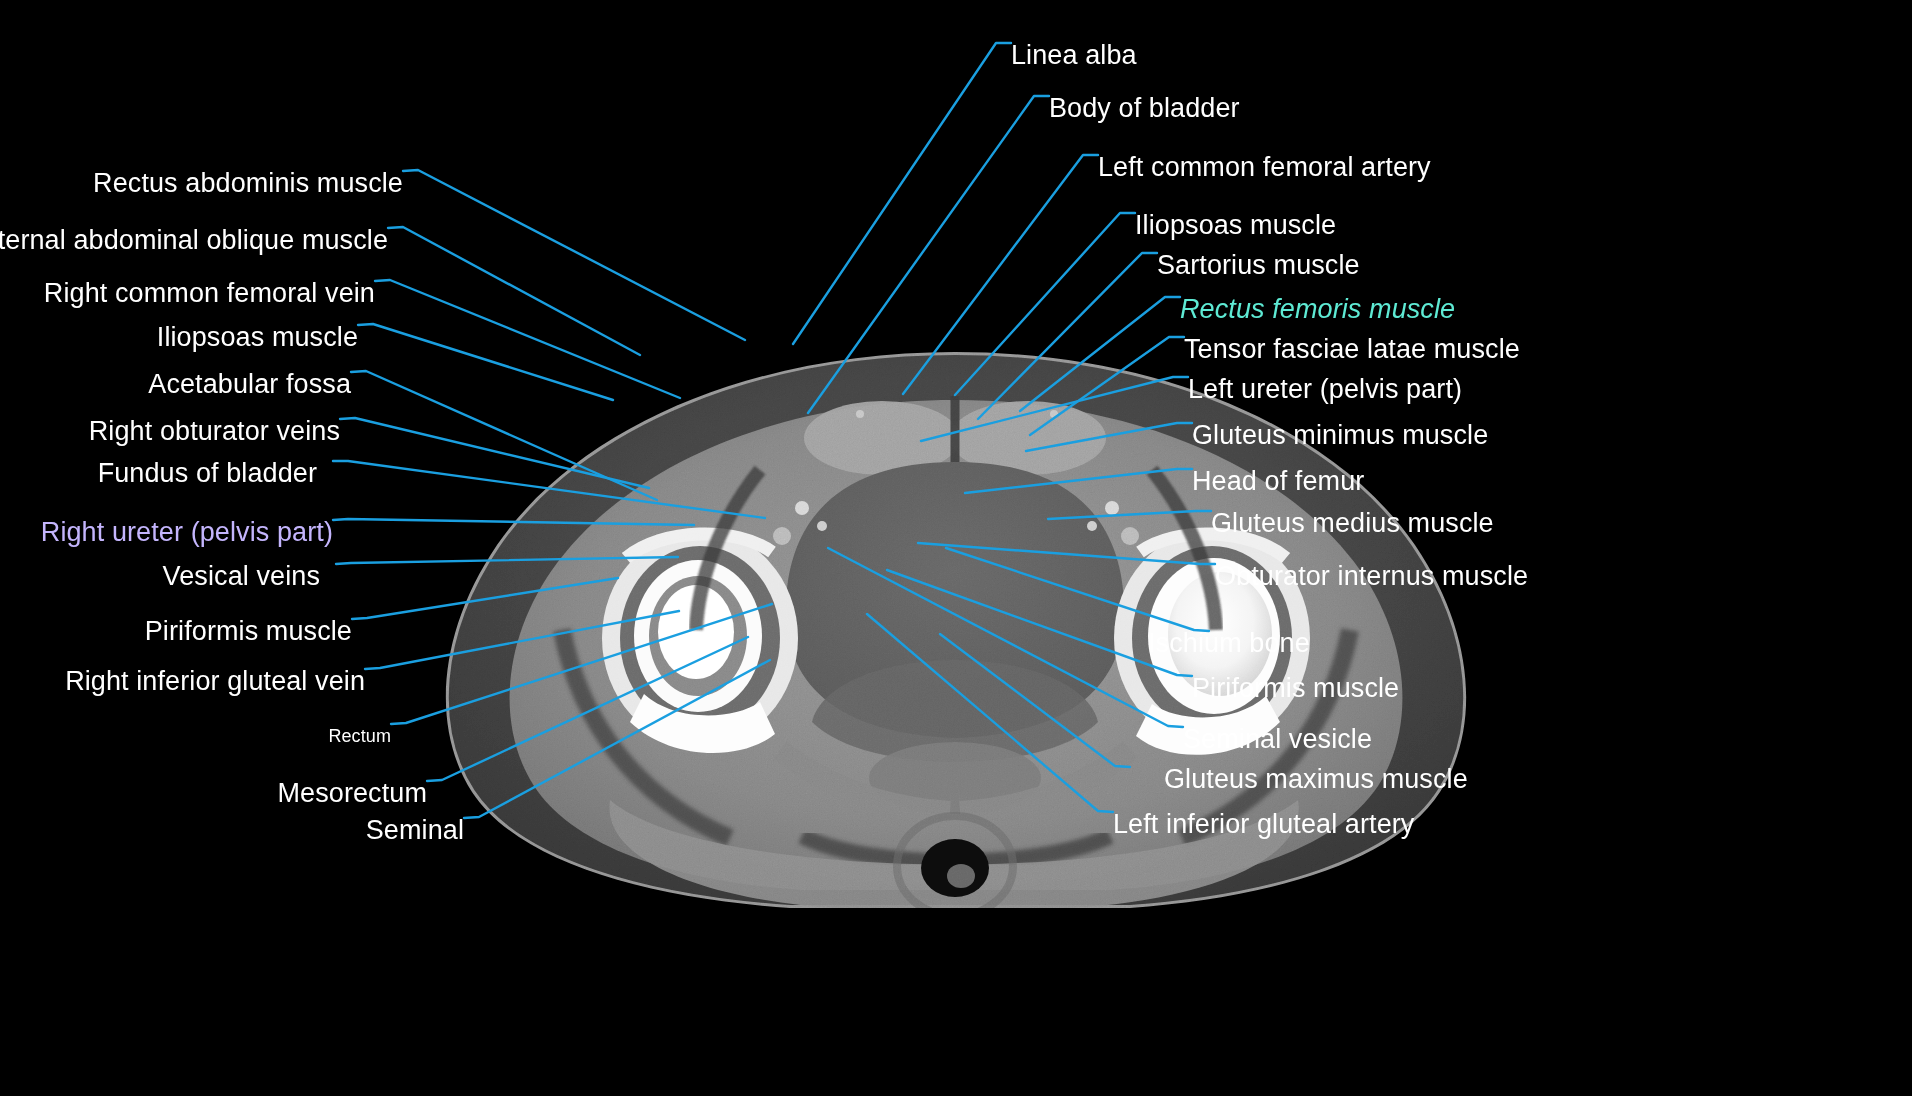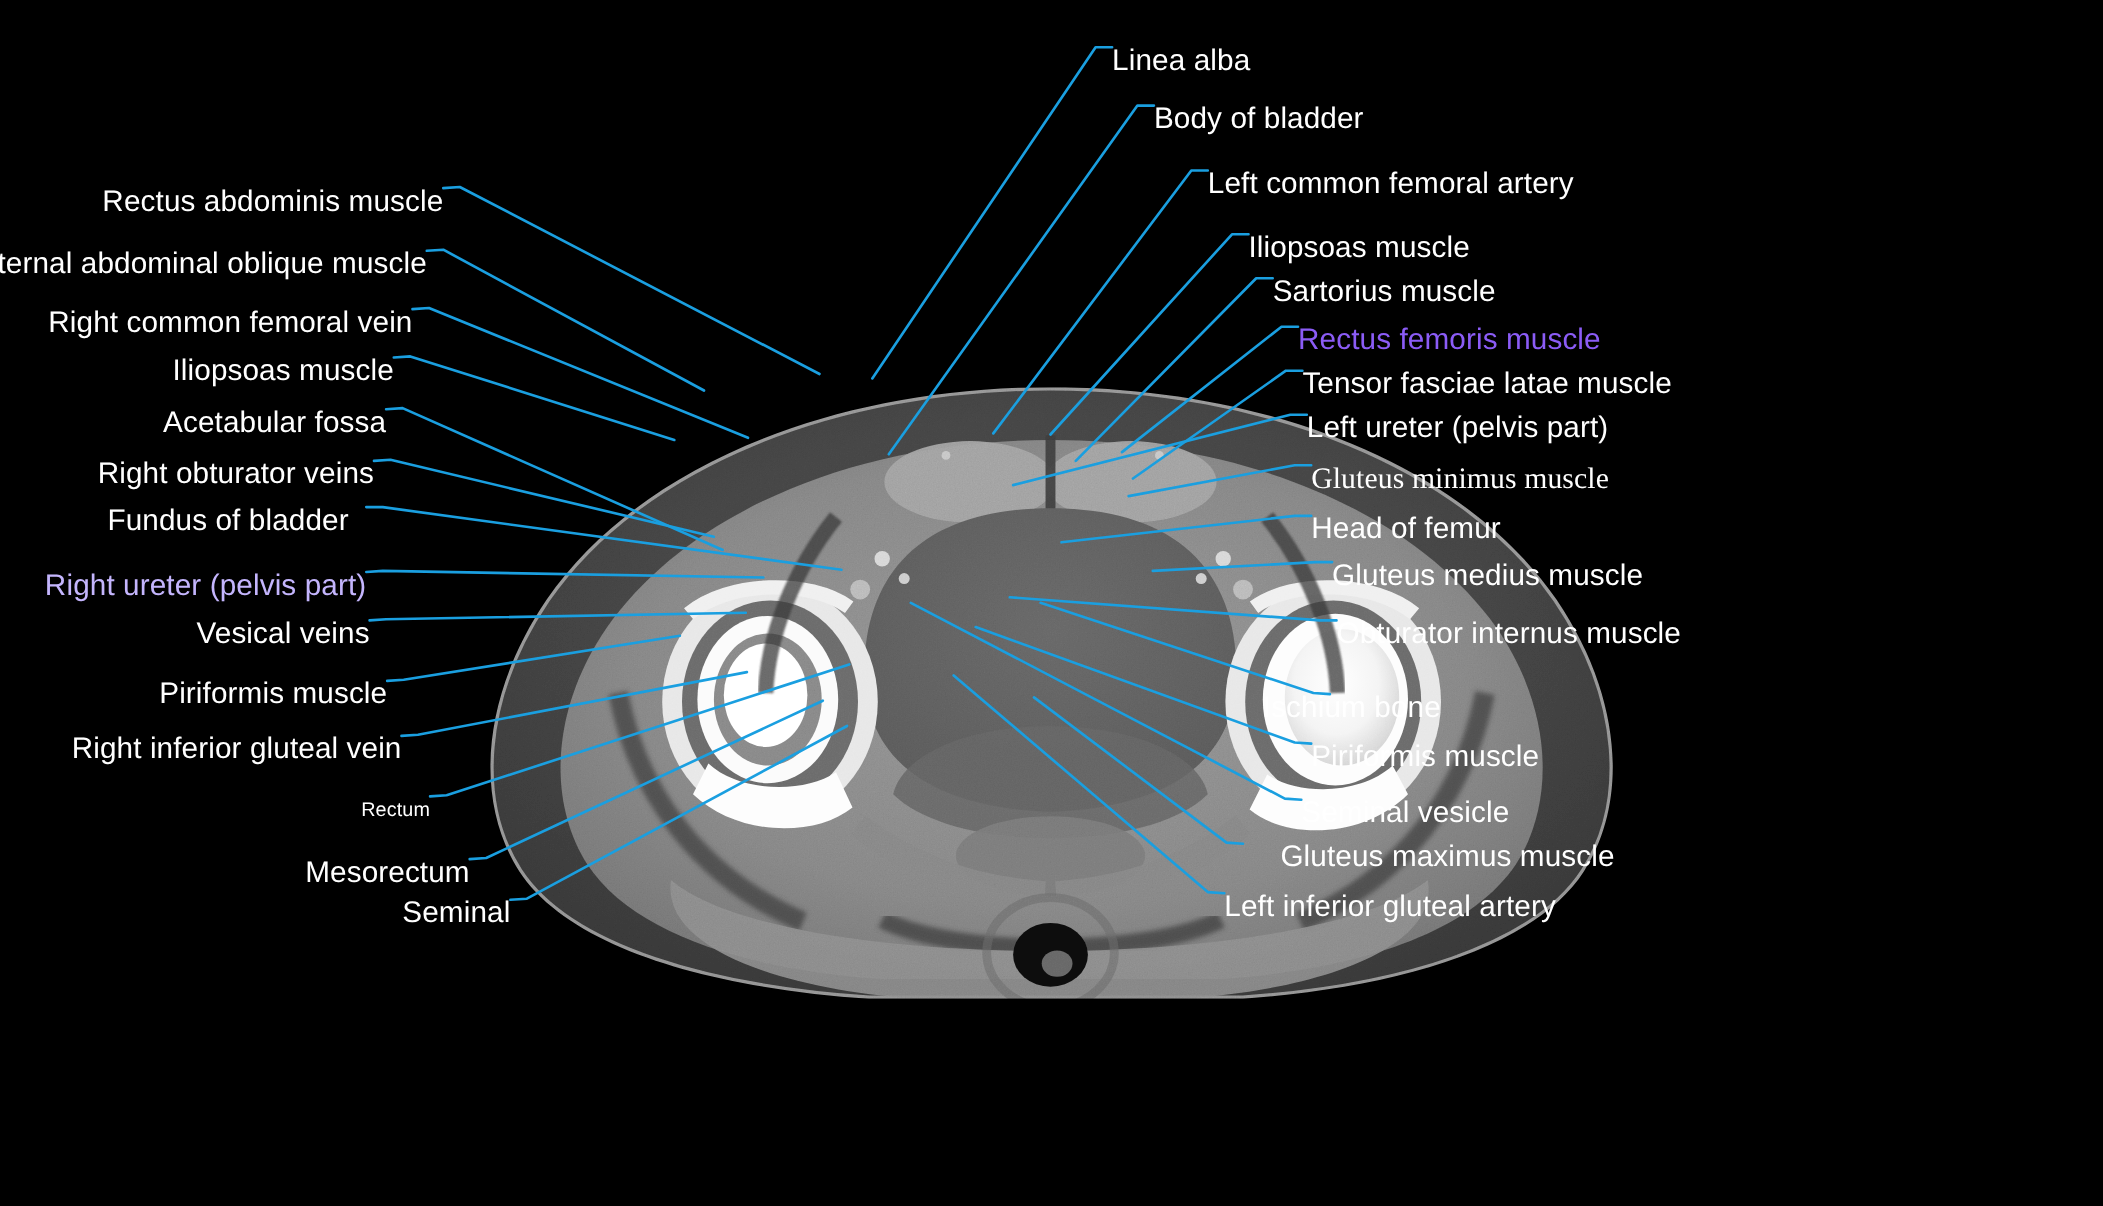--- a/index.html
+++ b/index.html
@@ -245,35 +245,35 @@
 
   <div id="labels-layer">
       <div class="label right-anchor" style="left: 403px; top: 183px; font-size: 27px; color: rgb(255, 255, 255);">Rectus abdominis muscle</div>
       <div class="label right-anchor" style="left: 388px; top: 240px; font-size: 27px; color: rgb(255, 255, 255);">Internal abdominal oblique muscle</div>
       <div class="label right-anchor" style="left: 375px; top: 293px; font-size: 27px; color: rgb(255, 255, 255);">Right common femoral vein</div>
       <div class="label right-anchor" style="left: 358px; top: 337px; font-size: 27px; color: rgb(255, 255, 255);">Iliopsoas muscle</div>
       <div class="label right-anchor" style="left: 351px; top: 384px; font-size: 27px; color: rgb(255, 255, 255);">Acetabular fossa</div>
       <div class="label right-anchor" style="left: 340px; top: 431px; font-size: 27px; color: rgb(255, 255, 255);">Right obturator veins</div>
       <div class="label right-anchor" style="left: 317px; top: 473px; font-size: 27px; color: rgb(255, 255, 255); text-align: center;">Fundus of bladder</div>
       <div class="label right-anchor" style="left: 333px; top: 532px; font-size: 27px; color: #c4b5fd;">Right ureter (pelvis part)</div>
-      <div class="label right-anchor" style="left: 336px; top: 576px; font-size: 27px; color: rgb(255, 255, 255);">Vesical veins</div>
+      <div class="label right-anchor" style="left: 320px; top: 576px; font-size: 27px; color: rgb(255, 255, 255);">Vesical veins</div>
       <div class="label right-anchor" style="left: 352px; top: 631px; font-size: 27px; color: rgb(255, 255, 255);">Piriformis muscle</div>
       <div class="label right-anchor" style="left: 365px; top: 681px; font-size: 27px; color: rgb(255, 255, 255);">Right inferior gluteal vein</div>
       <div class="label right-anchor" style="left: 391px; top: 736px; font-size: 18px; color: rgb(255, 255, 255);">Rectum</div>
       <div class="label right-anchor" style="left: 427px; top: 793px; font-size: 27px; color: rgb(255, 255, 255);">Mesorectum</div>
       <div class="label right-anchor" style="left: 464px; top: 830px; font-size: 27px; color: rgb(255, 255, 255);">Seminal</div>
       <div class="label left-anchor" style="left: 1011px; top: 55px; font-size: 27px; color: rgb(255, 255, 255);">Linea alba</div>
       <div class="label left-anchor" style="left: 1049px; top: 108px; font-size: 27px; color: rgb(255, 255, 255);">Body of bladder</div>
       <div class="label left-anchor" style="left: 1098px; top: 167px; font-size: 27px; color: rgb(255, 255, 255);">Left common femoral artery</div>
       <div class="label left-anchor" style="left: 1135px; top: 225px; font-size: 27px; color: rgb(255, 255, 255);">Iliopsoas muscle</div>
       <div class="label left-anchor" style="left: 1157px; top: 265px; font-size: 27px; color: rgb(255, 255, 255);">Sartorius muscle</div>
-      <div class="label left-anchor" style="left: 1180px; top: 309px; font-size: 27px; color: #8b5cf6;">Rectus femoris muscle</div>
+      <div class="label left-anchor" style="left: 1180px; top: 309px; font-size: 27px; color: #5eead4; font-style: italic;">Rectus femoris muscle</div>
       <div class="label left-anchor" style="left: 1184px; top: 349px; font-size: 27px; color: rgb(255, 255, 255);">Tensor fasciae latae muscle</div>
       <div class="label left-anchor" style="left: 1188px; top: 389px; font-size: 27px; color: rgb(255, 255, 255);">Left ureter (pelvis part)</div>
-      <div class="label left-anchor" style="left: 1192px; top: 435px; font-size: 27px; color: rgb(255, 255, 255); font-family: Liberation Serif, serif;">Gluteus minimus muscle</div>
+      <div class="label left-anchor" style="left: 1192px; top: 435px; font-size: 27px; color: rgb(255, 255, 255);">Gluteus minimus muscle</div>
       <div class="label left-anchor" style="left: 1192px; top: 481px; font-size: 27px; color: rgb(255, 255, 255);">Head of femur</div>
       <div class="label left-anchor" style="left: 1211px; top: 523px; font-size: 27px; color: rgb(255, 255, 255);">Gluteus medius muscle</div>
       <div class="label left-anchor" style="left: 1215px; top: 576px; font-size: 27px; color: rgb(255, 255, 255);">Obturator internus muscle</div>
       <div class="label left-anchor" style="left: 1148px; top: 643px; font-size: 27px; color: rgb(255, 255, 255);">Ischium bone</div>
       <div class="label left-anchor" style="left: 1192px; top: 688px; font-size: 27px; color: rgb(255, 255, 255);">Piriformis muscle</div>
       <div class="label left-anchor" style="left: 1183px; top: 739px; font-size: 27px; color: rgb(255, 255, 255);">Seminal vesicle</div>
       <div class="label left-anchor" style="left: 1130px; top: 779px; font-size: 27px; color: rgb(255, 255, 255); margin-left: 34px;">Gluteus maximus muscle</div>
       <div class="label left-anchor" style="left: 1113px; top: 824px; font-size: 27px; color: rgb(255, 255, 255);">Left inferior gluteal artery</div>
     </div>
 

